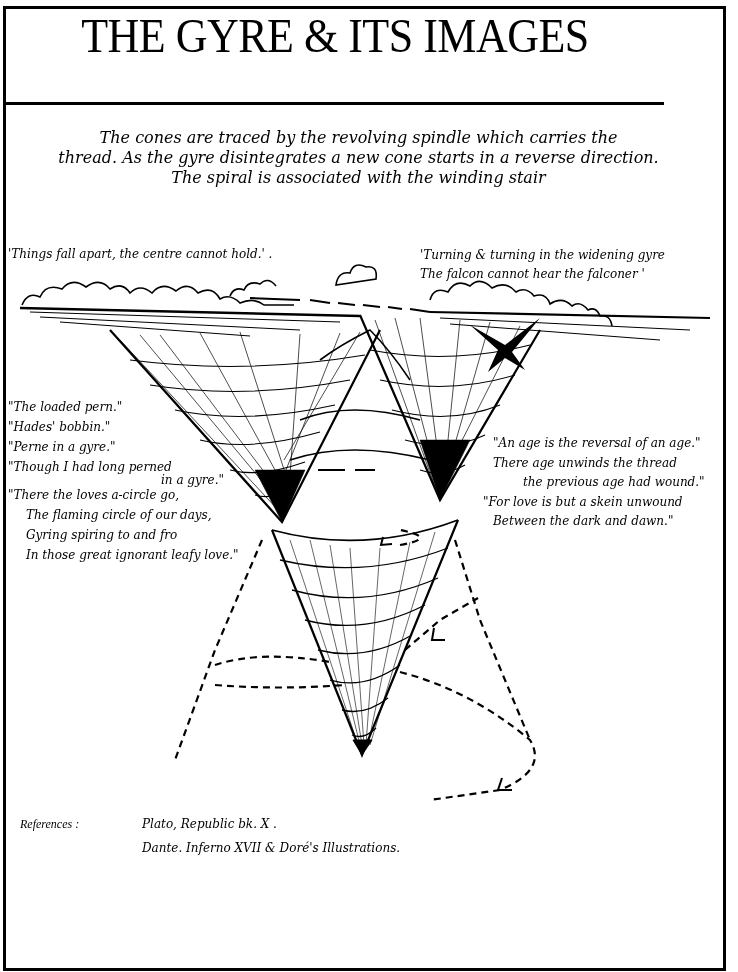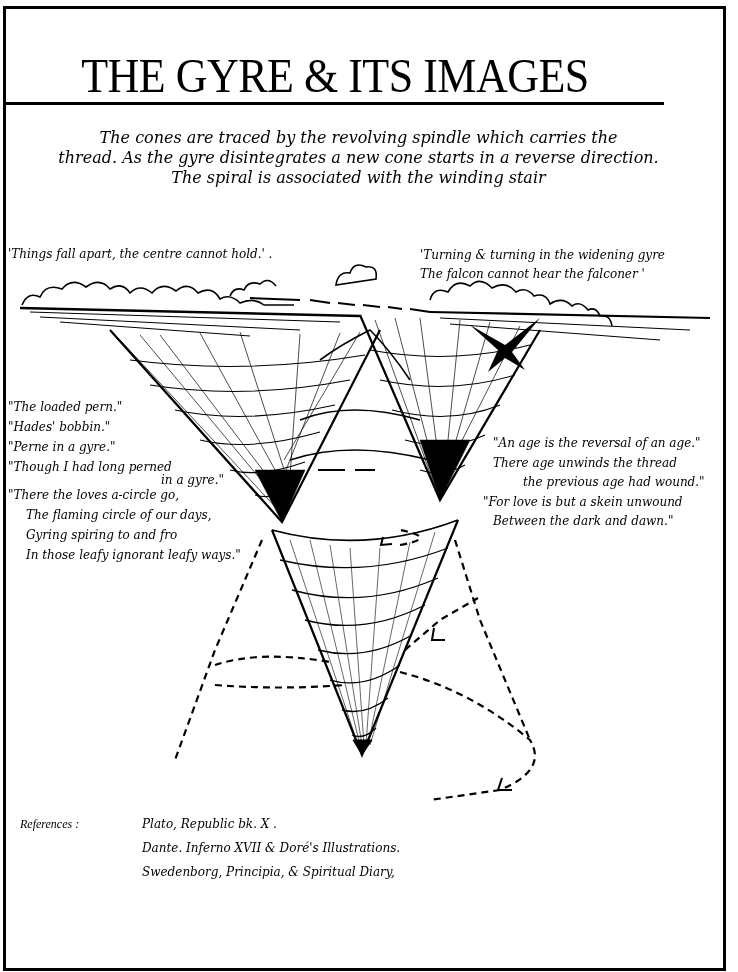--- a/index.html
+++ b/index.html
@@ -7,21 +7,21 @@
       width: 738px; height: 972px; position: relative; overflow: hidden;
       font-family: "DejaVu Serif", serif; color: #000;
     }
     .frame {
       position: absolute; left: 3px; top: 6px; width: 717px; height: 959px;
       border: 3px solid #000; box-sizing: content-box;
     }
     .title-box {
       position: absolute; left: 0; top: 0; width: 658px; height: 93px;
       border-bottom: 3px solid #000;
-      display: flex; align-items: flex-end; justify-content: center;
+      display: flex; align-items: flex-start; justify-content: center;
     }
     .title {
       font-family: "Liberation Serif", serif; font-size: 44px; letter-spacing: -0.5px;
       transform: scaleY(1.08); margin-top: 2px;
     }
     .hand {
       font-family: "DejaVu Serif", serif; font-style: italic; font-size: 12px;
       line-height: 19px; position: absolute; white-space: nowrap;
     }
     .intro { left: 0; width: 717px; top: 128px; text-align: center; font-size: 16px; line-height: 20px; font-style: italic; }
@@ -126,28 +126,27 @@
 
 <div class="hand q-left">
   <div>"The loaded pern."</div>
   <div>"Hades' bobbin."</div>
   <div>"Perne in a gyre."</div>
   <div>"Though I had long perned</div>
   <div style="padding-left:153px;line-height:10px;margin-top:-2px">in a gyre."</div>
   <div>"There the loves a-circle go,</div>
   <div class="indent2">The flaming circle of our days,</div>
   <div class="indent2">Gyring spiring to and fro</div>
-  <div class="indent2">In those leafy ignorant leafy ways."</div>
+  <div class="indent2">In those great ignorant leafy love."</div>
 </div>
 
 <div class="hand q-right">
   <div>"An age is the reversal of an age."</div>
   <div>There age unwinds the thread</div>
   <div class="indent1">the previous age had wound."</div>
   <div style="margin-left:-10px">"For love is but a skein unwound</div>
   <div>Between the dark and dawn."</div>
 </div>
 
 <div class="hand refs">
   <span class="lbl">References :</span><span class="first">Plato, Republic bk. X .</span>
   <span class="item">Dante. Inferno XVII &amp; Doré's Illustrations.</span>
-  <span class="item">Swedenborg, Principia, &amp; Spiritual Diary,</span>
 </div>
 
 </body></html>

